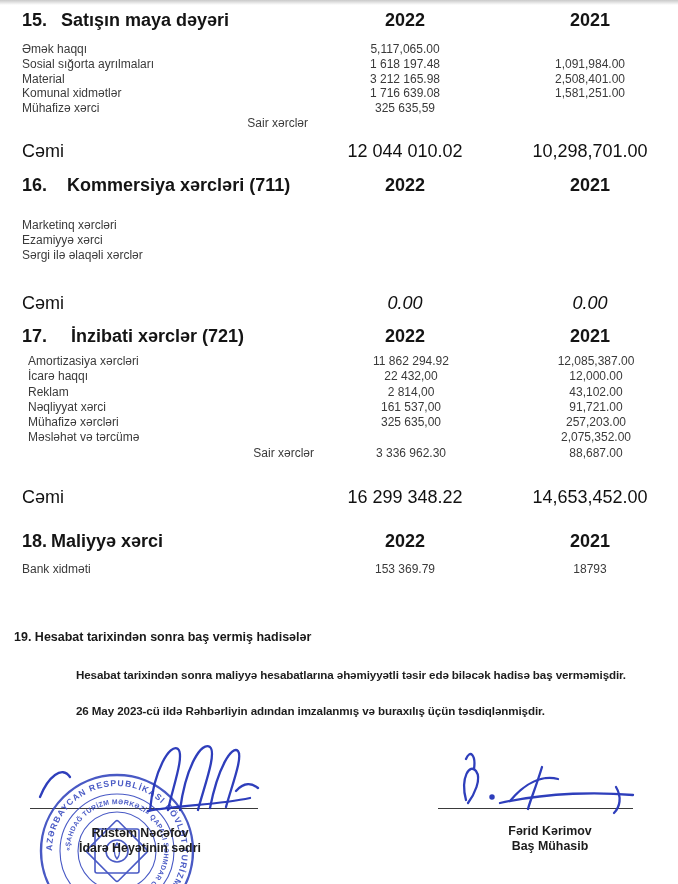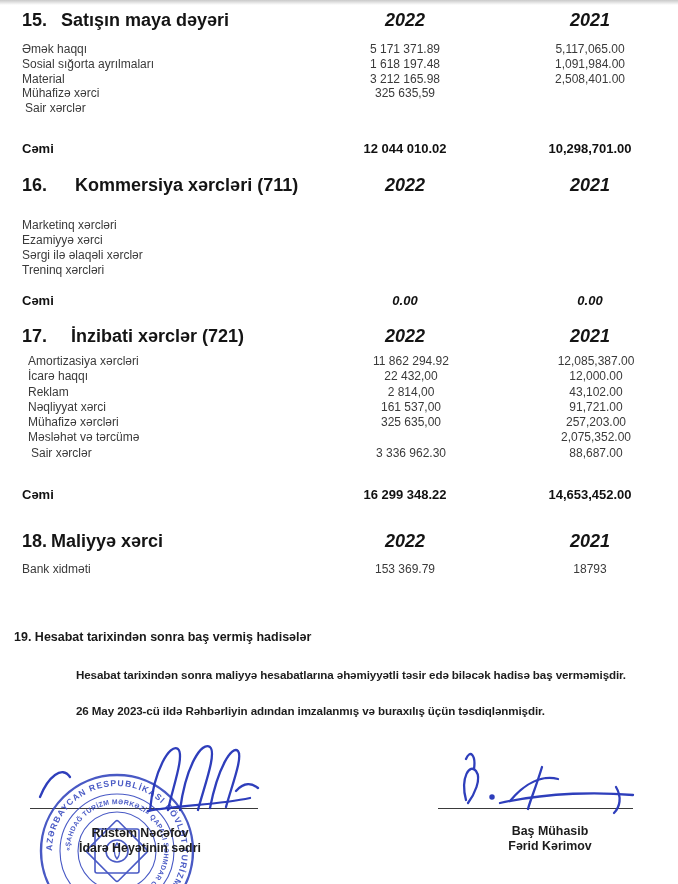--- a/index.html
+++ b/index.html
@@ -7,32 +7,32 @@
     position:relative;width:678px;height:884px;background:#ffffff;
     overflow:hidden;font-family:"Liberation Sans",sans-serif;color:#333;
     margin:0 auto;
   }
   .page::before{content:"";position:absolute;top:0;left:0;right:0;height:5px;
     background:linear-gradient(#c9c9c9,rgba(255,255,255,0));pointer-events:none;}
   .sec{position:absolute;left:0;width:678px;}
   .grid{display:grid;grid-template-columns:286px 194px 176px;padding-left:22px;width:656px;}
   .c2,.c3{text-align:center;}
   .sec-head{position:absolute;top:0;font-weight:bold;font-size:18px;color:#141414;}
-  .sec-head .c2,.sec-head .c3{font-style:italic;text-align:center;}
+  .sec-head .c2,.sec-head .c3{text-align:center;}
   .sec-head .num{display:inline-block;}
   .rows{position:absolute;}
   .row{font-size:12px;color:#3a3a3a;}
   .row>div{overflow:visible;white-space:nowrap;}
   .h148 .row{height:14.8px;line-height:14.8px;}
   .h150 .row{height:15px;line-height:15px;}
   .h153 .row{height:15.3px;line-height:15.3px;padding-left:28px;}
-  .indent-sm{padding-left:3px;}
-  .total{position:absolute;font-weight:bold;font-size:13px;color:#111;}
+  .indent-sm{padding-left:3px;text-align:right;}
+  .total{position:absolute;font-weight:normal;font-size:18px;color:#111;}
   .total.italic .c2,.total.italic .c3{font-style:italic;}
-  .g14{margin-left:14px;} .g23{margin-left:28px;} .g7{margin-left:24px;} .g4{margin-left:4px;}
+  .g14{margin-left:14px;} .g23{margin-left:20px;} .g7{margin-left:24px;} .g4{margin-left:4px;}
   .events-head{position:absolute;left:14px;top:630px;font-weight:bold;font-size:12.5px;color:#191919;white-space:nowrap;}
   .events-para{position:absolute;left:52px;font-weight:bold;font-size:11.6px;letter-spacing:-0.1px;color:#1d1d1d;white-space:nowrap;padding-left:24px;}
   .p1{top:668px;} .p2{top:704px;}
   .sig-line{position:absolute;top:808px;border-top:1.6px solid #3a3a3a;height:0;}
   .sig-line.left{left:30px;width:228px;}
   .sig-line.right{left:438px;width:195px;}
   .sig-block{position:absolute;text-align:center;font-weight:bold;color:#1c1c1c;font-size:12.4px;line-height:14.5px;z-index:5;}
   .sig-block.left{left:40px;top:826px;width:200px;}
   .sig-block.right{left:450px;top:824px;width:200px;}
   .stamp-wrap{position:absolute;left:36px;top:770px;width:162px;height:162px;z-index:2;opacity:.92;}
@@ -47,32 +47,36 @@
 
   <div class="sec" id="sec15" style="top:10px;height:158px;">
     <div class="sec-head grid" style="width:656px;">
       <div><span class="num">15.</span><span class="g14">Satışın maya dəyəri</span></div>
       <div class="c2">2022</div>
       <div class="c3">2021</div>
     </div>
     <div class="rows h148" style="top:32px;left:0;width:678px;">
       <div class="row grid">
         <div>Əmək haqqı</div>
-        <div class="c2">5 171 371.89</div>
         <div class="c3">5,117,065.00</div>
       </div>
       <div class="row grid">
         <div>Sosial sığorta ayrılmaları</div>
         <div class="c2">1 618 197.48</div>
         <div class="c3">1,091,984.00</div>
       </div>
       <div class="row grid">
         <div>Material</div>
         <div class="c2">3 212 165.98</div>
         <div class="c3">2,508,401.00</div>
+      </div>
+      <div class="row grid">
+        <div>Komunal xidmətlər</div>
+        <div class="c2">1 716 639.08</div>
+        <div class="c3">1,581,251.00</div>
       </div>
       <div class="row grid">
         <div>Mühafizə xərci</div>
         <div class="c2">325 635,59</div>
         <div class="c3"></div>
       </div>
       <div class="row grid">
         <div class="indent-sm">Sair xərclər</div>
         <div class="c2"></div>
         <div class="c3"></div>
@@ -105,21 +109,20 @@
         <div>Ezamiyyə xərci</div>
         <div class="c2"></div>
         <div class="c3"></div>
       </div>
       <div class="row grid">
         <div>Sərgi ilə əlaqəli xərclər</div>
         <div class="c2"></div>
         <div class="c3"></div>
       </div>
       <div class="row grid">
-        <div>Treninq xərcləri</div>
         <div class="c2"></div>
         <div class="c3"></div>
       </div>
     </div>
     <div class="total italic grid" style="top:118px;">
       <div>Cəmi</div>
       <div class="c2">0.00</div>
       <div class="c3">0.00</div>
     </div>
   </div>
@@ -243,17 +246,17 @@
   </svg>
 
   <div class="sig-line left"></div>
   <div class="sig-line right"></div>
 
   <div class="sig-block left">
     <div>Rüstəm Nəcəfov</div>
     <div>İdarə Heyətinin sədri</div>
   </div>
   <div class="sig-block right">
+    <div>Fərid Kərimov</div>
     <div>Baş Mühasib</div>
-    <div>Fərid Kərimov</div>
   </div>
 
 </div>
 
 </body></html>

